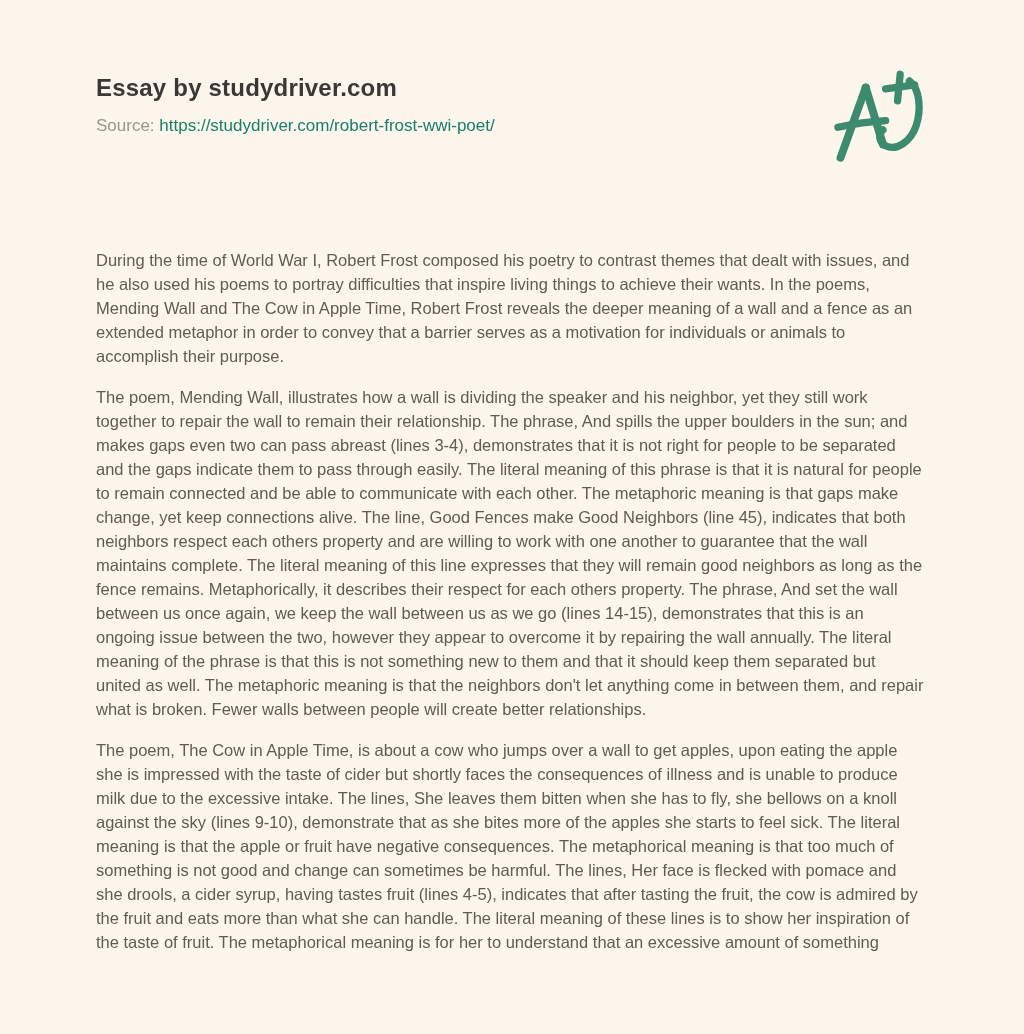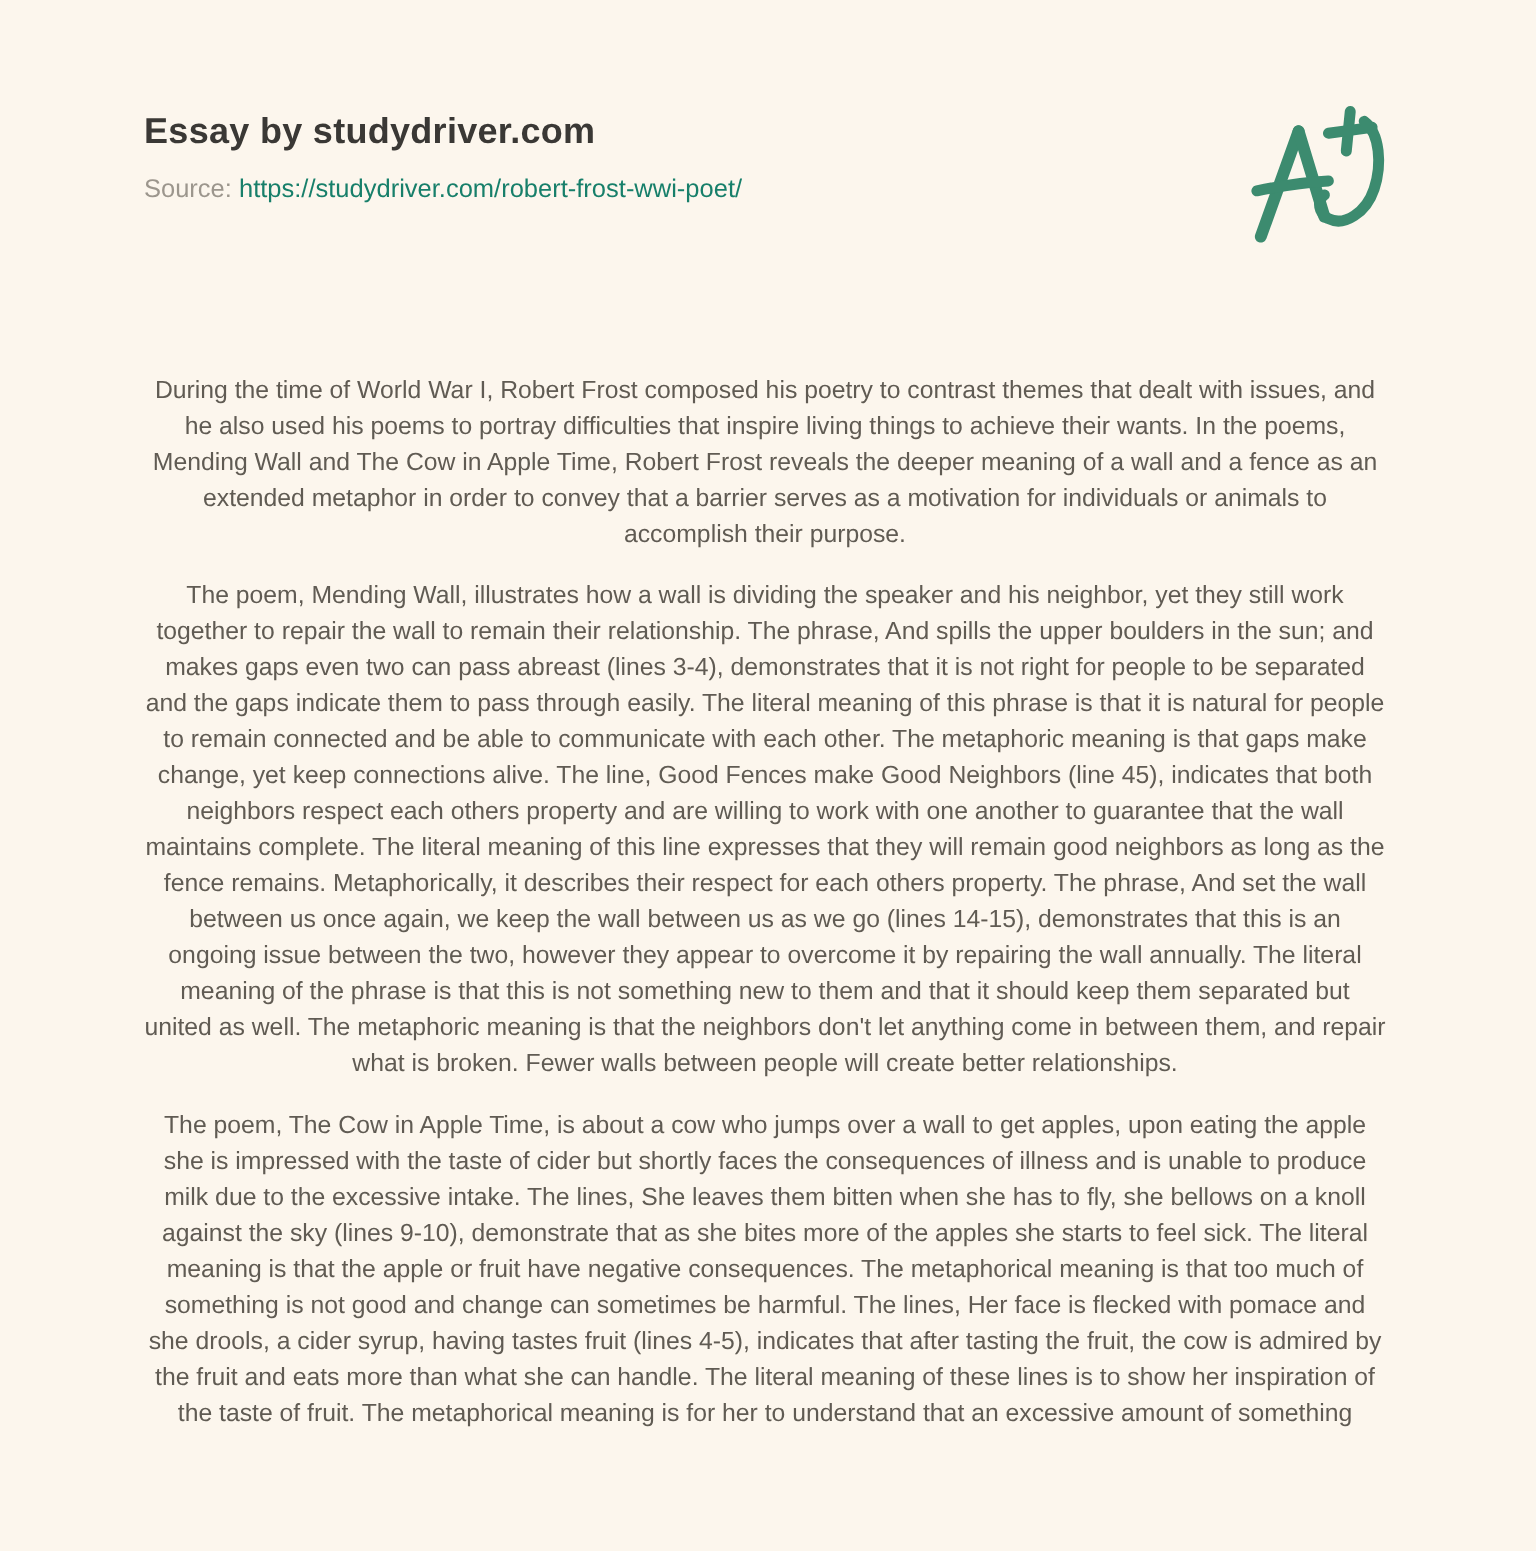--- a/index.html
+++ b/index.html
@@ -56,21 +56,20 @@
     font-weight: 700;
     letter-spacing: 0.2px;
     color: #2d2a25;
   }
   .essay p {
     margin: 17px 0 0 0;
     width: 828px;
     font-size: 16.5px;
     line-height: 24px;
     color: #605b53;
-    text-align: center;
   }
   .essay p:first-of-type {
     margin-top: 26px;
   }
 </style>
 </head>
 <body>
 
 <div class="page">
 

